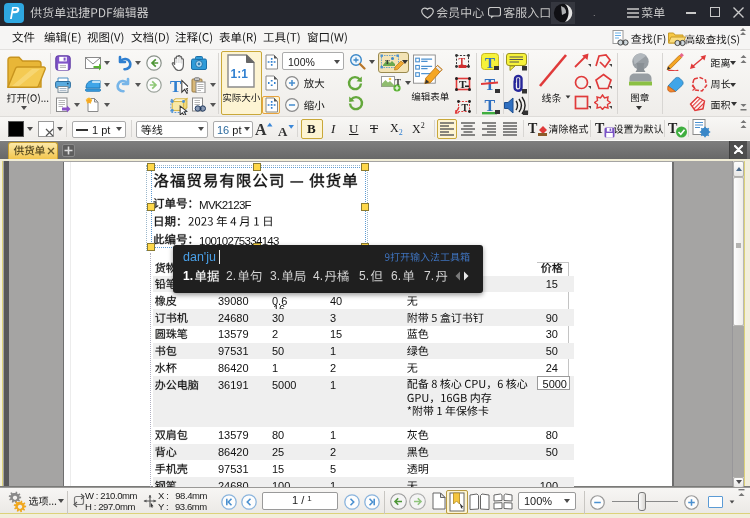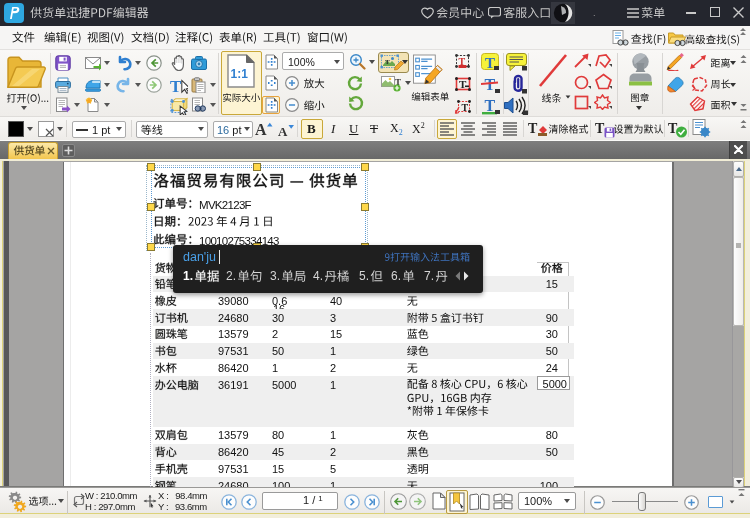--- a/index.html
+++ b/index.html
@@ -1180,21 +1180,21 @@
     </svg>
 <div class="lat" style="left:0;top:429.2px;font-size:11px;color:#111;width:558px;text-align:right">80</div>
 <div class="abs" style="left:153px;top:443.5px;width:421px;height:16.8px;background:#efefef"></div>
 <svg class="tr " style="left:151.2px;top:442.9px" width="30" height="18">
       <g fill="#111" stroke="#111" stroke-width="16" transform="translate(3.8,12.98) scale(0.01100,-0.01100)">
         <use href="#g80CC" x="0"></use>
         <use href="#g5FC3" x="1000"></use>
       </g>
     </svg>
 <div class="lat" style="left:218px;top:446.0px;font-size:11px;color:#111">86420</div>
-<div class="lat" style="left:272px;top:446.0px;font-size:11px;color:#111">45</div>
+<div class="lat" style="left:272px;top:446.0px;font-size:11px;color:#111">25</div>
 <div class="lat" style="left:330px;top:446.0px;font-size:11px;color:#111">2</div>
 <svg class="tr " style="left:403.1px;top:442.9px" width="30" height="18">
       <g fill="#111" transform="translate(3.8,12.98) scale(0.01100,-0.01100)">
         <use href="#g9ED1" x="0"></use>
         <use href="#g8272" x="1000"></use>
       </g>
     </svg>
 <div class="lat" style="left:0;top:446.0px;font-size:11px;color:#111;width:558px;text-align:right">50</div>
 <svg class="tr " style="left:151.2px;top:459.7px" width="41" height="18">
       <g fill="#111" stroke="#111" stroke-width="16" transform="translate(3.8,12.98) scale(0.01100,-0.01100)">
@@ -1329,21 +1329,21 @@
 <svg class="icon" style="left:221px;top:494px" width="16" height="16" viewBox="0 0 16 16">
 <circle cx="8" cy="8" r="7.2" fill="#fdfdfd" stroke="#8ab4dd" stroke-width="1.3"></circle>
       <path d="M10.5 4.8 L7.3 8 L10.5 11.2" fill="none" stroke="#4a90d0" stroke-width="1.6"></path>
       <path d="M5.8 4.8 L5.8 11.2" stroke="#4a90d0" stroke-width="1.6"></path>
     </svg>
 <svg class="icon" style="left:241px;top:494px" width="16" height="16" viewBox="0 0 16 16">
 <circle cx="8" cy="8" r="7.2" fill="#fdfdfd" stroke="#8ab4dd" stroke-width="1.3"></circle>
       <path d="M9.5 4.8 L6.3 8 L9.5 11.2" fill="none" stroke="#4a90d0" stroke-width="1.6"></path>
     </svg>
 <div class="combo" style="left:262px;top:492px;width:76px;height:18px;border-color:#9a9a9a"></div>
-<div class="lat" style="left:303px;top:494px;font-size:11px">1 / <span style="font-size:8px;vertical-align:3px">1</span></div>
+<div class="lat" style="left:292px;top:494px;font-size:11px">1 / <span style="font-size:8px;vertical-align:3px">1</span></div>
 <svg class="icon" style="left:344px;top:494px" width="16" height="16" viewBox="0 0 16 16">
 <circle cx="8" cy="8" r="7.2" fill="#fdfdfd" stroke="#8ab4dd" stroke-width="1.3"></circle>
       <path d="M6.5 4.8 L9.7 8 L6.5 11.2" fill="none" stroke="#4a90d0" stroke-width="1.6"></path>
     </svg>
 <svg class="icon" style="left:364px;top:494px" width="16" height="16" viewBox="0 0 16 16">
 <circle cx="8" cy="8" r="7.2" fill="#fdfdfd" stroke="#8ab4dd" stroke-width="1.3"></circle>
       <path d="M5.5 4.8 L8.7 8 L5.5 11.2" fill="none" stroke="#4a90d0" stroke-width="1.6"></path>
       <path d="M10.2 4.8 L10.2 11.2" stroke="#4a90d0" stroke-width="1.6"></path>
     </svg>
 <div class="vsep" style="left:384px;top:491px;height:23px;background:#c8c6c2"></div>

